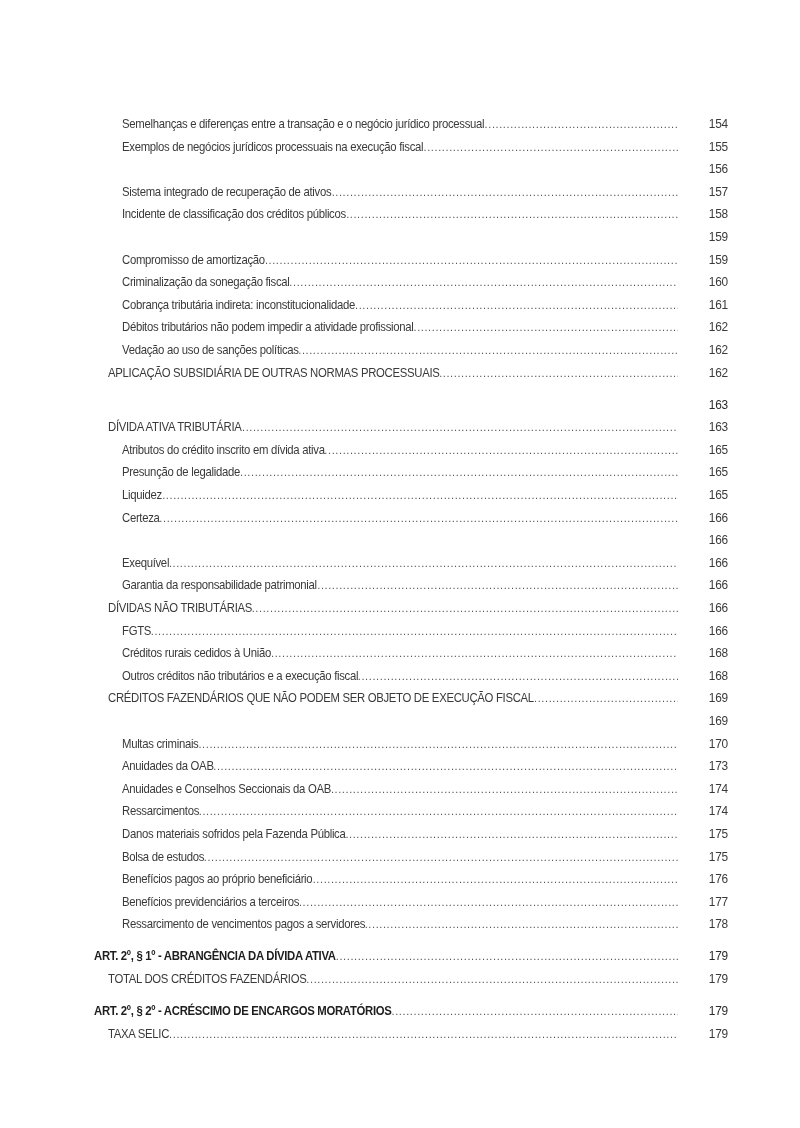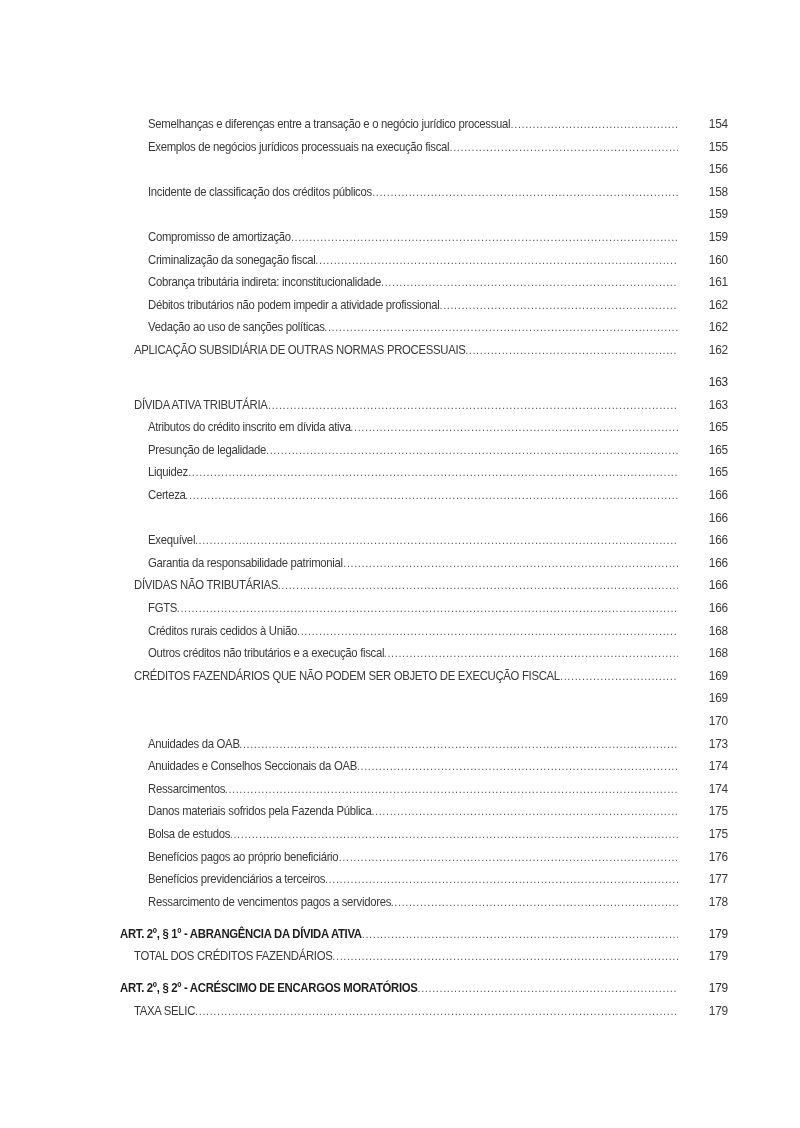--- a/index.html
+++ b/index.html
@@ -1,19 +1,19 @@
 <!DOCTYPE html>
 <html><head>
 <meta charset="utf-8">
 <style>
   html, body { margin:0; padding:0; background:#ffffff; }
   body { width:800px; height:1128px; position:relative; overflow:hidden;
          font-family:"Liberation Sans", "DejaVu Sans", sans-serif; color:#3a3a3a; }
   .toc { position:absolute; left:0; top:113px; width:800px; }
-  .entry { position:relative; height:22.6px; line-height:22.6px; font-size:13.2px;margin-left:26px; }
+  .entry { position:relative; height:22.6px; line-height:22.6px; font-size:13.2px; }
   .entry .left { position:absolute; right:122px; display:flex; overflow:hidden; white-space:nowrap; }
   .entry .title { flex:0 0 auto; transform-origin:left center; letter-spacing:-0.35px; }
   .entry .dots { flex:1 1 auto; overflow:hidden; white-space:nowrap; letter-spacing:0.6px; color:#555; font-size:11px; }
   .entry .dots::after { content:"........................................................................................................................................................................................................................................"; }
   .entry .page { position:absolute; right:72px; width:40px; text-align:right; letter-spacing:-0.2px; }
   .lvl0 .left { left:94px; }
   .lvl1 .left { left:108px; }
   .lvl2 .left { left:122px; }
   .lvl0 .title { font-weight:bold; color:#1e1e1e; }
   .lvl0 .page { color:#2a2a2a; }
@@ -35,20 +35,27 @@
         <span class="title" style="display: inline-block; transform: scaleX(0.86); margin-right: -48.7447px;">Exemplos de negócios jurídicos processuais na execução fiscal</span>
         <span class="dots"></span>
       </div>
       <span class="page" style="display: inline-block; transform: scaleX(0.9); transform-origin: right center;">155</span>
     </div>
     <div class="entry lvl2">
       <span class="page" style="display: inline-block; transform: scaleX(0.9); transform-origin: right center;">156</span>
     </div>
     <div class="entry lvl2">
       <div class="left">
+        <span class="title" style="display: inline-block; transform: scaleX(0.86); margin-right: -33.7109px;">Sistema integrado de recuperação de ativos</span>
+        <span class="dots"></span>
+      </div>
+      <span class="page" style="display: inline-block; transform: scaleX(0.9); transform-origin: right center;">157</span>
+    </div>
+    <div class="entry lvl2">
+      <div class="left">
         <span class="title" style="display: inline-block; transform: scaleX(0.86); margin-right: -36.1447px;">Incidente de classificação dos créditos públicos</span>
         <span class="dots"></span>
       </div>
       <span class="page" style="display: inline-block; transform: scaleX(0.9); transform-origin: right center;">158</span>
     </div>
     <div class="entry lvl2">
       <span class="page" style="display: inline-block; transform: scaleX(0.9); transform-origin: right center;">159</span>
     </div>
     <div class="entry lvl2">
       <div class="left">
@@ -180,20 +187,24 @@
       <div class="left">
         <span class="title" style="display: inline-block; transform: scaleX(0.86); margin-right: -69.1387px;">CRÉDITOS FAZENDÁRIOS QUE NÃO PODEM SER OBJETO DE EXECUÇÃO FISCAL</span>
         <span class="dots"></span>
       </div>
       <span class="page" style="display: inline-block; transform: scaleX(0.9); transform-origin: right center;">169</span>
     </div>
     <div class="entry lvl2">
       <span class="page" style="display: inline-block; transform: scaleX(0.9); transform-origin: right center;">169</span>
     </div>
     <div class="entry lvl2">
+      <div class="left">
+        <span class="title" style="display: inline-block; transform: scaleX(0.86); margin-right: -12.5137px;">Multas criminais</span>
+        <span class="dots"></span>
+      </div>
       <span class="page" style="display: inline-block; transform: scaleX(0.9); transform-origin: right center;">170</span>
     </div>
     <div class="entry lvl2">
       <div class="left">
         <span class="title" style="display: inline-block; transform: scaleX(0.86); margin-right: -15.3428px;">Anuidades da OAB</span>
         <span class="dots"></span>
       </div>
       <span class="page" style="display: inline-block; transform: scaleX(0.9); transform-origin: right center;">173</span>
     </div>
     <div class="entry lvl2">

